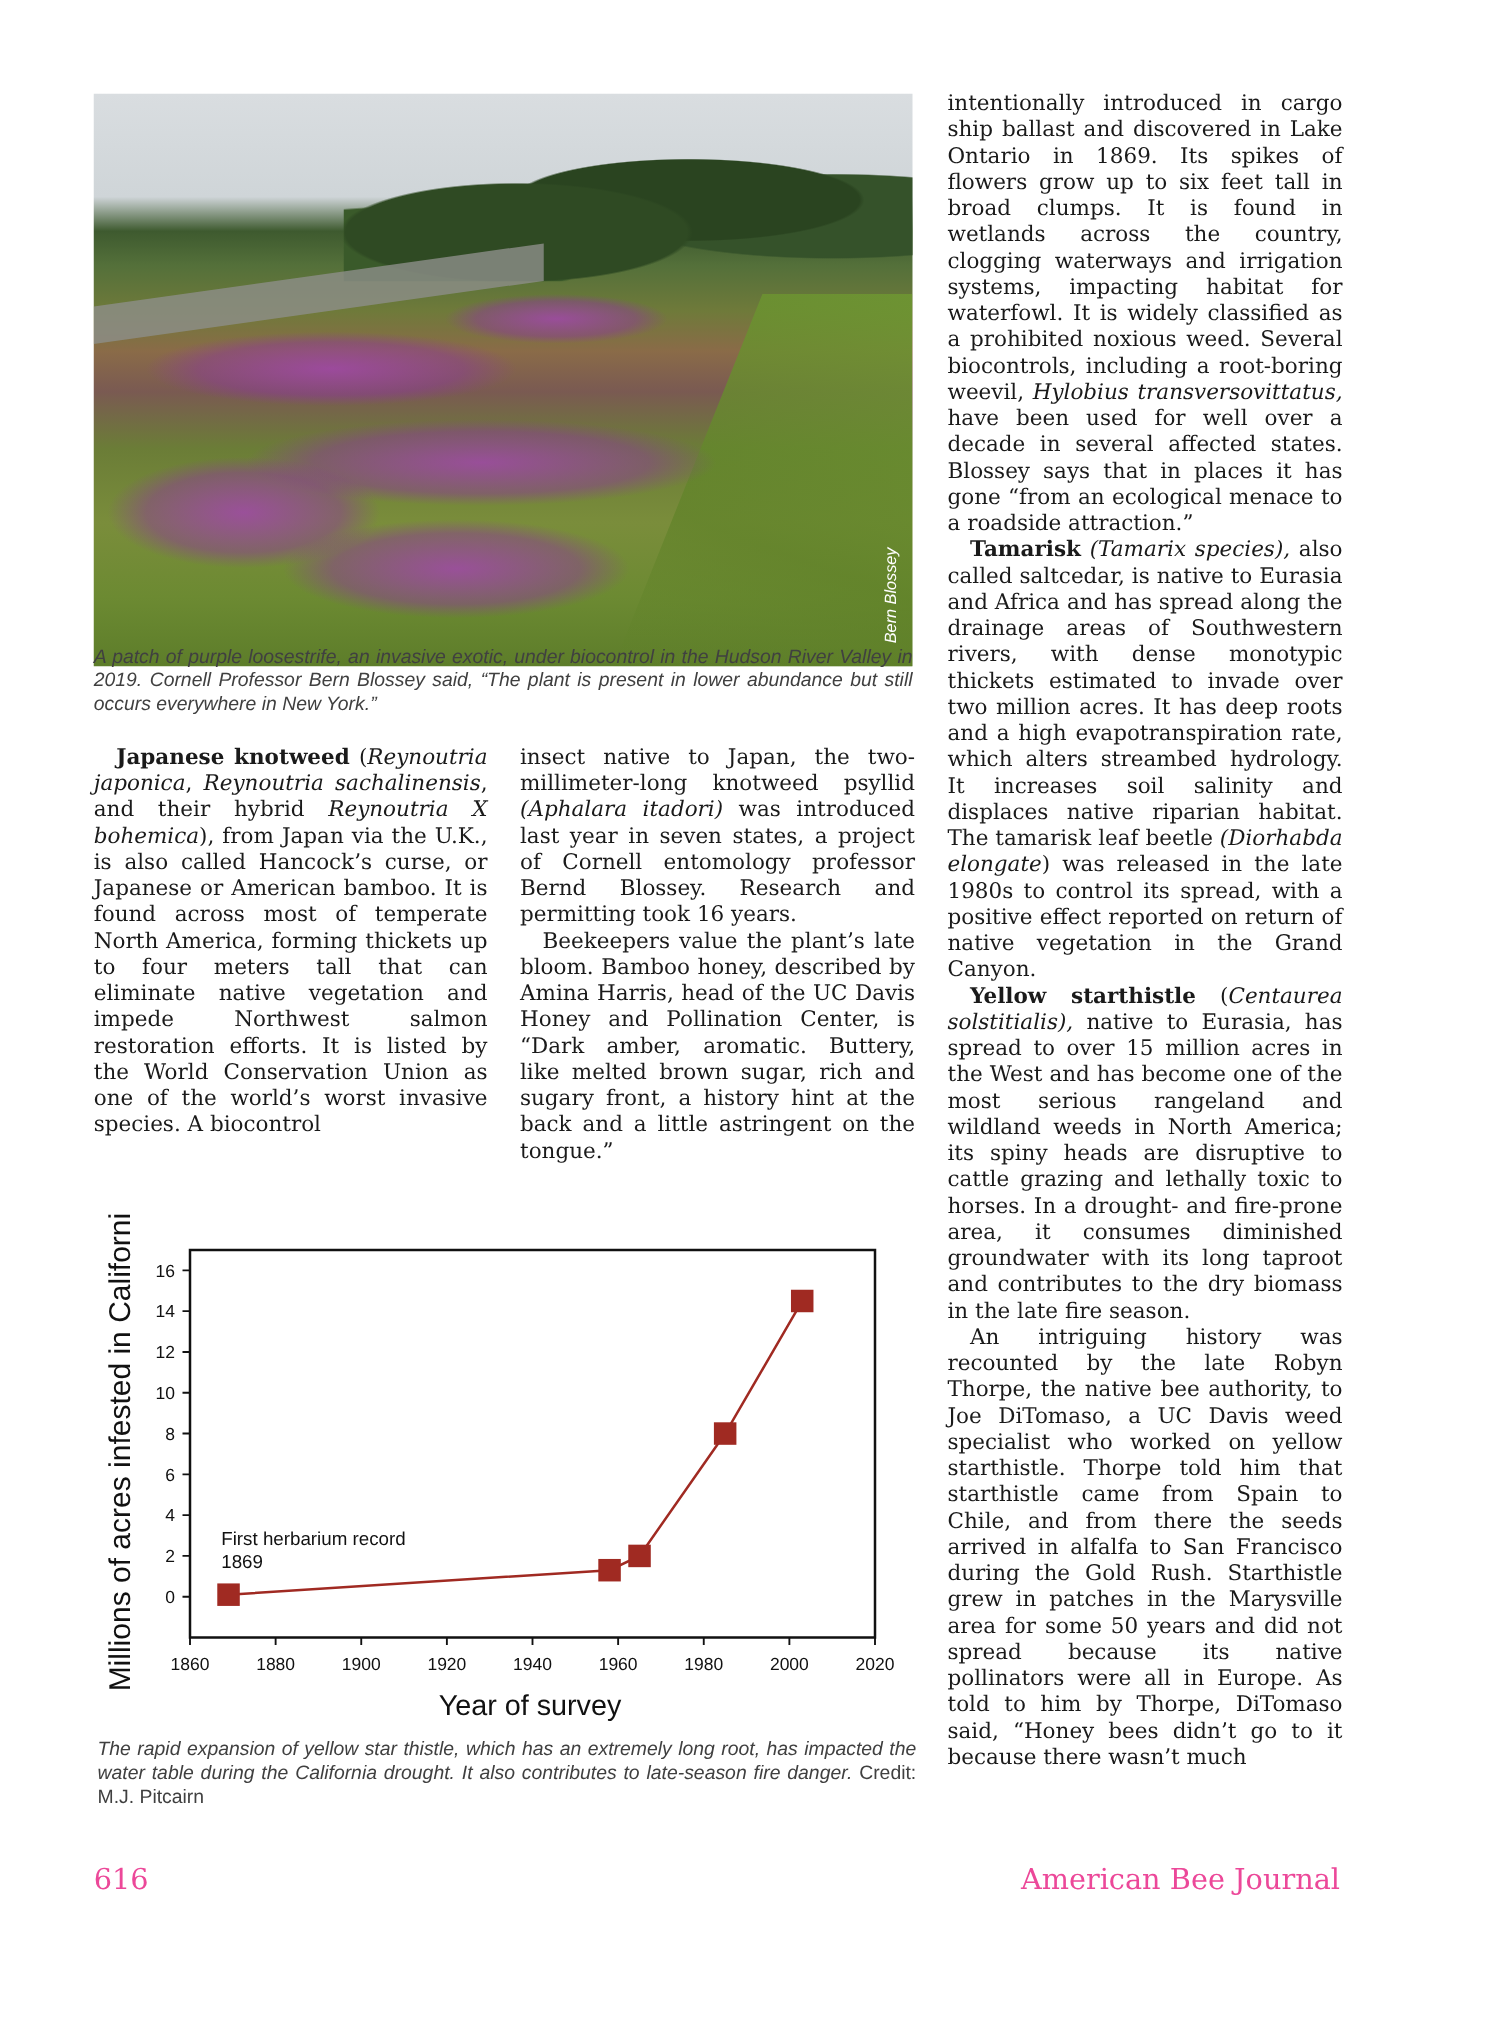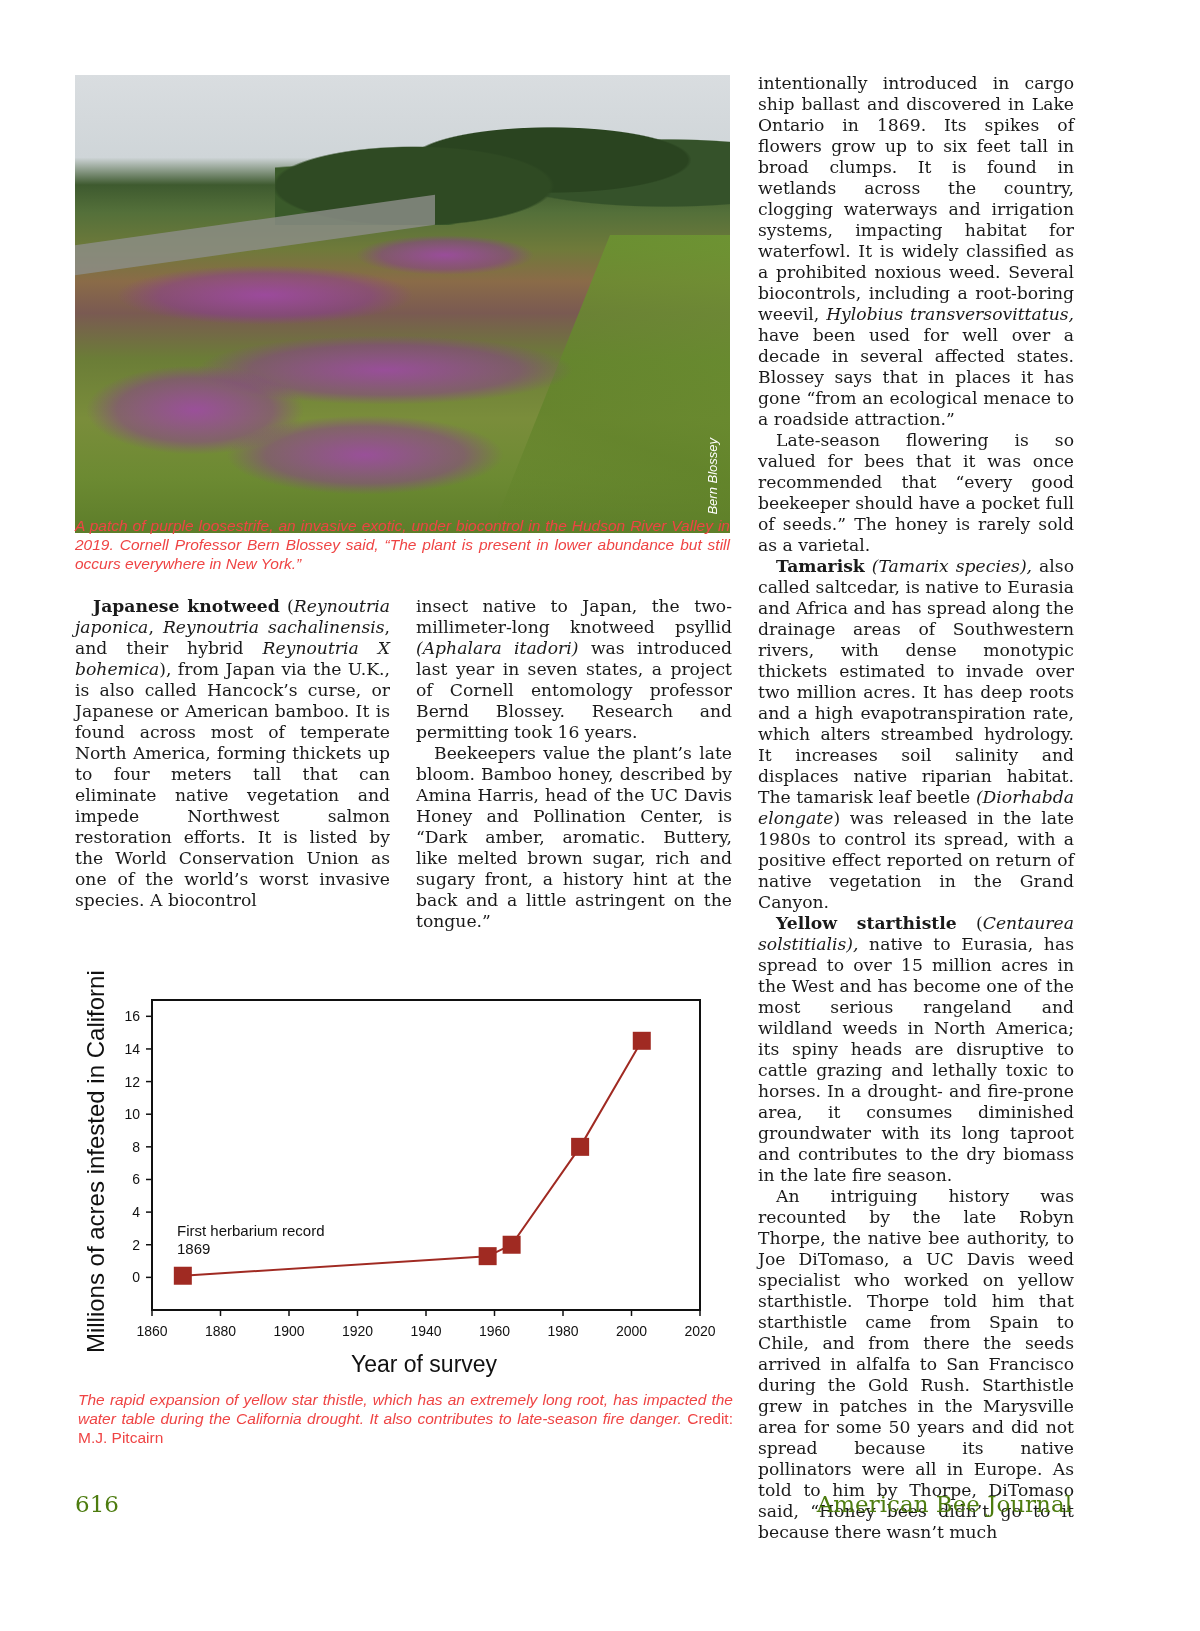--- a/index.html
+++ b/index.html
@@ -12,37 +12,37 @@
                 radial-gradient(ellipse at 60% 50%, #2a4420 0 35%, transparent 36%),
                 radial-gradient(ellipse at 85% 60%, #35522a 0 30%, transparent 31%),
                 radial-gradient(ellipse at 10% 85%, #3a5a2a 0 25%, transparent 26%); }
   .photo .road { position: absolute; left: 0; top: 145px; width: 360px; height: 30px; transform: skewY(-8deg); background: #8d8f8a; opacity: 0.8; }
   .photo .purple { position: absolute; border-radius: 50%; background: radial-gradient(ellipse, rgba(160,70,170,0.85) 0%, rgba(140,60,150,0.5) 50%, transparent 70%); }
   .photo .grass { position: absolute; right: 0; top: 160px; width: 300px; height: 300px;
     background: linear-gradient(200deg, rgba(110,150,50,0.9) 0%, rgba(95,130,40,0.7) 60%, transparent 100%); clip-path: polygon(60% 0, 100% 0, 100% 100%, 20% 100%); }
   .photo-credit { position: absolute; right: 10px; bottom: 18px; writing-mode: vertical-rl; transform: rotate(180deg);
     font-family: "Liberation Sans", sans-serif; font-style: italic; font-size: 13px; color: #ffffff; }
 
-  .caption { position: absolute; font-family: "Liberation Sans", sans-serif; font-style: italic; font-size: 15.5px; line-height: 19px; color: #ef4444; text-align: justify; }
+  .caption { position: absolute; font-family: "Liberation Sans", sans-serif; font-style: italic; font-size: 15.5px; line-height: 19px; color: #404040; text-align: justify; }
   .caption .credit { font-style: normal; }
   .cap1 { left: 75px; top: 516px; width: 655px; }
   .cap2 { left: 78px; top: 1390px; width: 655px; }
 
   .col { position: absolute; font-size: 17.2px; line-height: 21px; text-align: justify; hyphens: manual; }
   .col p { margin: 0; text-indent: 18px; }
   .col p.noindent { text-indent: 0; }
   .col1 { left: 75px; top: 596px; width: 315px; }
   .col2 { left: 416px; top: 596px; width: 316px; }
   .col3 { left: 758px; top: 73px; width: 316px; }
   b { font-weight: bold; }
 
   .chart { position: absolute; left: 78px; top: 970px; width: 660px; height: 410px; }
   .chart svg { width: 660px; height: 410px; display: block; }
 
-  .footer { position: absolute; top: 1491px; font-size: 23px; color: #4d7c0f; }
+  .footer { position: absolute; top: 1491px; font-size: 23px; color: #ec4899; }
   .page-num { left: 75px; }
   .journal { right: 128px; }
 </style>
 </head>
 <body>
 
 <div class="photo">
   <div class="trees"></div>
   <div class="road"></div>
   <div class="grass"></div>
@@ -60,21 +60,20 @@
   <p><b>Japanese knotweed</b><span> (</span><i>Reynoutria japonica</i><span>, </span><i>Reynoutria sachalinensis</i><span>, and their hybrid </span><i>Reynoutria X bohemica</i><span>), from Japan via the U.K., is also called Hancock’s curse, or Japanese or American bamboo. It is found across most of temperate North America, forming thickets up to four meters tall that can eliminate native vegetation and impede Northwest salmon restoration efforts. It is listed by the World Conservation Union as one of the world’s worst invasive species. A biocontrol</span></p>
 </div>
 
 <div class="col col2">
   <p class="noindent"><span>insect native to Japan, the two-millimeter-long knotweed psyllid </span><i>(Aphalara itadori)</i><span> was introduced last year in seven states, a project of Cornell entomology professor Bernd Blossey. Research and permitting took 16 years.</span></p>
   <p>Beekeepers value the plant’s late bloom. Bamboo honey, described by Amina Harris, head of the UC Davis Honey and Pollination Center, is “Dark amber, aromatic. Buttery, like melted brown sugar, rich and sugary front, a history hint at the back and a little astringent on the tongue.”</p>
 </div>
 
 <div class="col col3">
   <p class="noindent"><span>intentionally introduced in cargo ship ballast and discovered in Lake Ontario in 1869. Its spikes of flowers grow up to six feet tall in broad clumps. It is found in wetlands across the country, clogging waterways and irrigation systems, impacting habitat for waterfowl. It is widely classified as a prohibited noxious weed. Several biocontrols, including a root-boring weevil, </span><i>Hylobius transversovittatus,</i><span> have been used for well over a decade in several affected states. Blossey says that in places it has gone “from an ecological menace to a roadside attraction.”</span></p>
-  <p>Late-season flowering is so valued for bees that it was once recommended that “every good beekeeper should have a pocket full of seeds.” The honey is rarely sold as a varietal.</p>
   <p><b>Tamarisk</b><i> (Tamarix species),</i><span> also called saltcedar, is native to Eurasia and Africa and has spread along the drainage areas of Southwestern rivers, with dense monotypic thickets estimated to invade over two million acres. It has deep roots and a high evapotranspiration rate, which alters streambed hydrology. It increases soil salinity and displaces native riparian habitat. The tamarisk leaf beetle </span><i>(Diorhabda elongate</i><span>) was released in the late 1980s to control its spread, with a positive effect reported on return of native vegetation in the Grand Canyon.</span></p>
   <p><b>Yellow starthistle</b><span> (</span><i>Centaurea solstitialis),</i><span> native to Eurasia, has spread to over 15 million acres in the West and has become one of the most serious rangeland and wildland weeds in North America; its spiny heads are disruptive to cattle grazing and lethally toxic to horses. In a drought- and fire-prone area, it consumes diminished groundwater with its long taproot and contributes to the dry biomass in the late fire season.</span></p>
   <p>An intriguing history was recounted by the late Robyn Thorpe, the native bee authority, to Joe DiTomaso, a UC Davis weed specialist who worked on yellow starthistle. Thorpe told him that starthistle came from Spain to Chile, and from there the seeds arrived in alfalfa to San Francisco during the Gold Rush. Starthistle grew in patches in the Marysville area for some 50 years and did not spread because its native pollinators were all in Europe. As told to him by Thorpe, DiTomaso said, “Honey bees didn’t go to it because there wasn’t much</p>
 </div>
 
 <div class="chart">
   <svg id="chart-svg" xmlns="http://www.w3.org/2000/svg" viewBox="0 0 660 410">
     <g id="y-label-g">
       <text id="y-label" font-family="Liberation Sans, sans-serif" font-size="24" fill="#111" text-anchor="middle" transform="translate(26,185) rotate(-90)">Millions of acres infested in California</text>
     </g>

